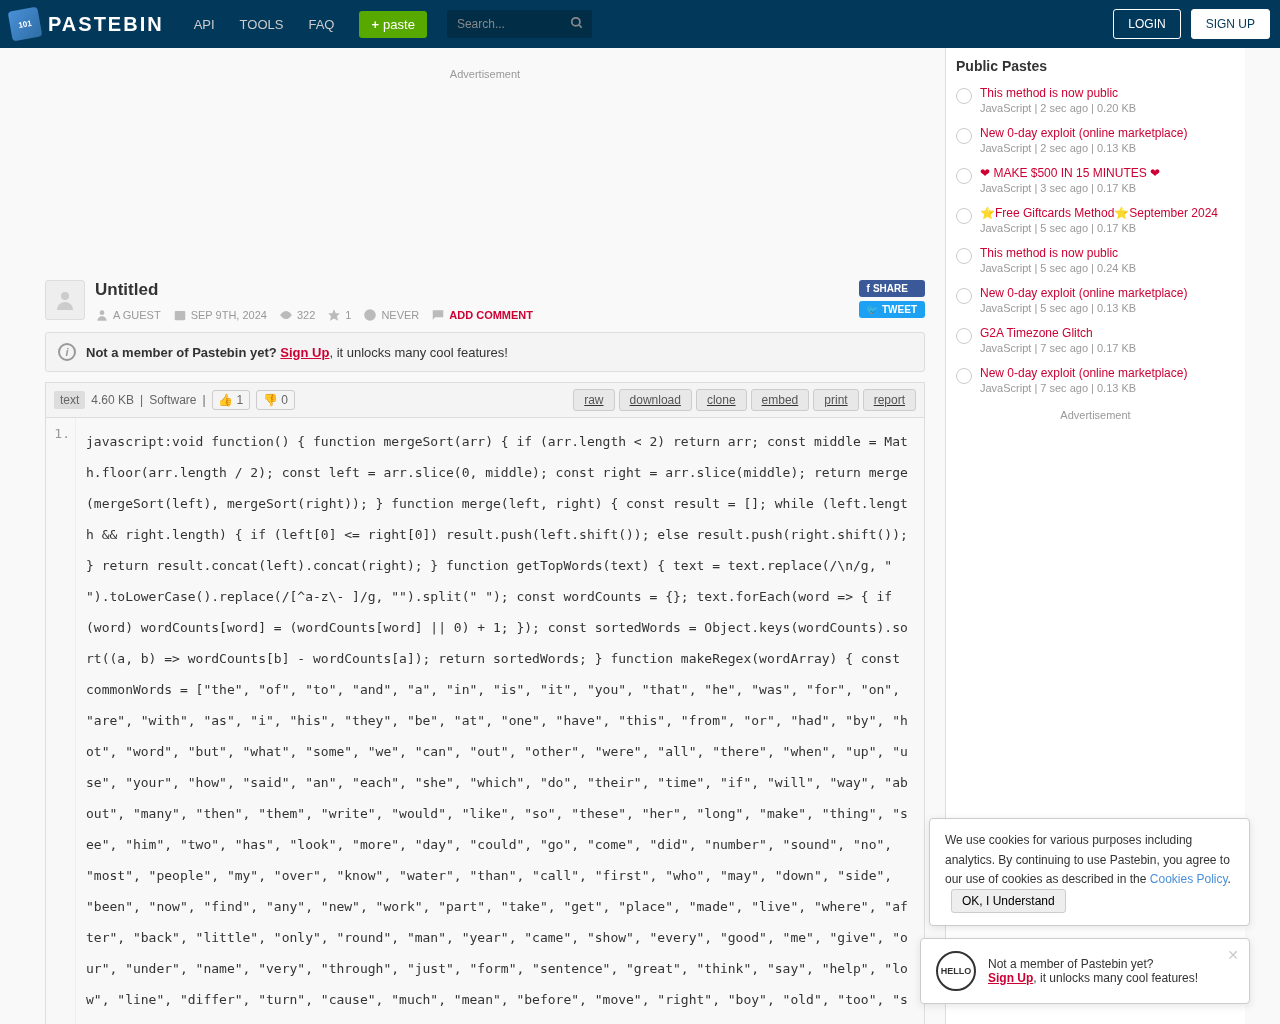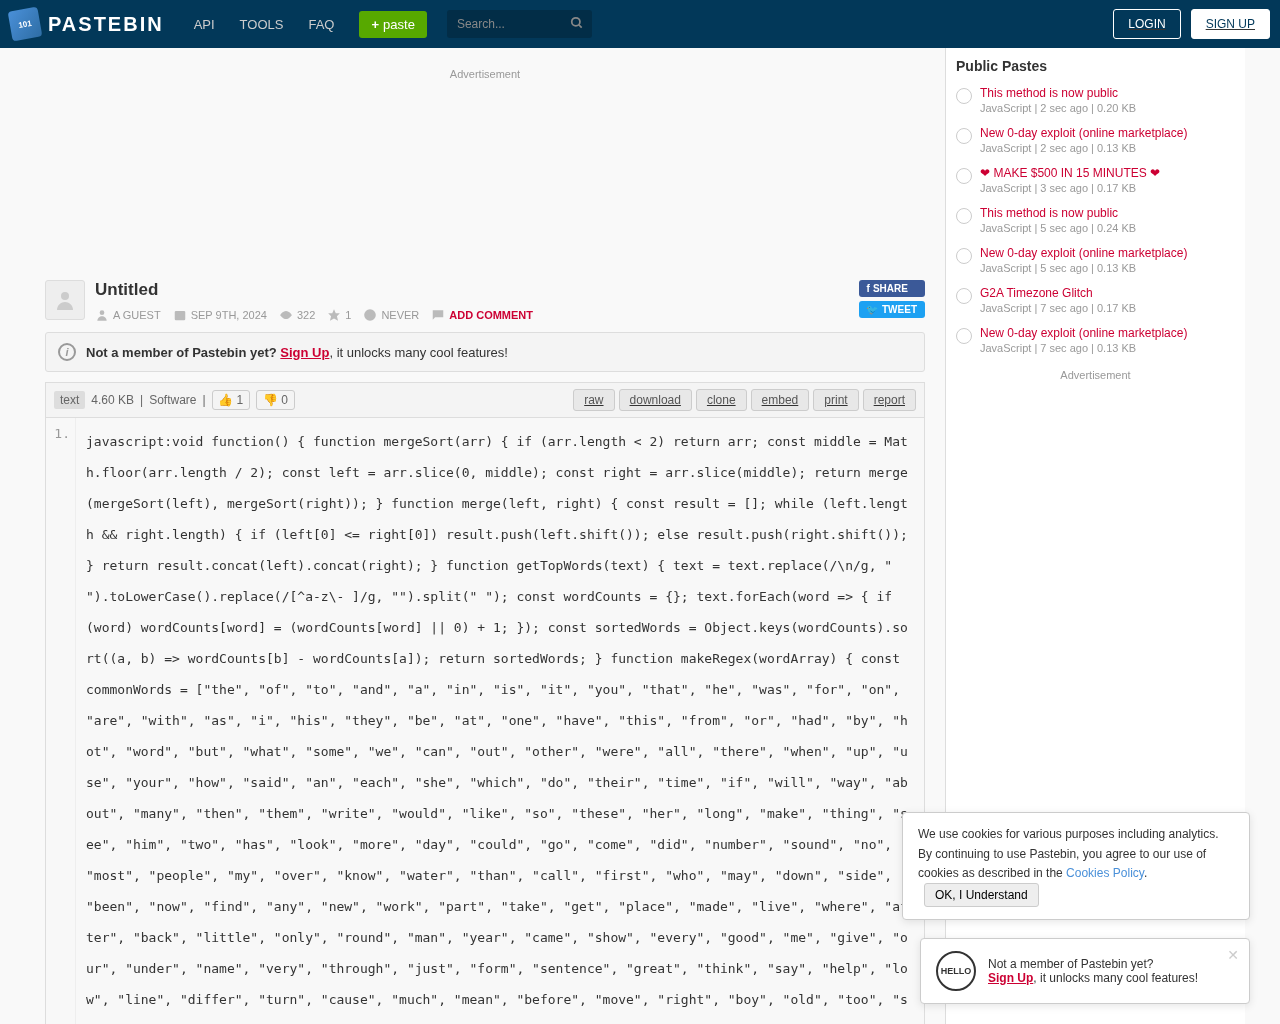--- a/index.html
+++ b/index.html
@@ -9,21 +9,21 @@
 .logo-icon { width: 30px; height: 30px; background: linear-gradient(135deg, #4a90d9, #2e6da4); border-radius: 4px; transform: rotate(-10deg); margin-right: 8px; display: flex; align-items: center; justify-content: center; color: #fff; font-size: 8px; font-weight: bold; }
 .logo-text { color: #fff; font-size: 20px; font-weight: bold; letter-spacing: 2px; }
 .nav-links { display: flex; gap: 25px; }
 .nav-links a { color: #ccc; text-decoration: none; font-size: 13px; }
 .paste-btn { background: #57a900; color: #fff; padding: 6px 12px; border-radius: 3px; margin-left: 25px; display: flex; align-items: center; gap: 4px; cursor: pointer; }
 .paste-btn .plus { font-weight: bold; }
 .search-wrap { margin-left: 20px; position: relative; }
 .search-input { background: #022d47; border: none; color: #0ea5e9; padding: 7px 30px 7px 10px; width: 145px; border-radius: 3px; font-size: 12px; }
 .search-input::placeholder { color: #888; }
 .search-icon { position: absolute; right: 8px; top: 6px; color: #888; }
-.header-right { margin-left: auto; display: flex; gap: 10px; text-decoration: underline; }
+.header-right { margin-left: auto; display: flex; gap: 10px; }
 .login-btn, .signup-btn { padding: 7px 14px; border-radius: 3px; font-size: 12px; cursor: pointer; border: 1px solid #fff; }
 .login-btn { background: transparent; color: #fff; }
 .signup-btn { background: #fff; color: #023859; }
 .container { display: flex; max-width: 1210px; margin: 0 auto; gap: 10px; }
 .main { flex: 1; padding: 10px; }
 .sidebar { width: 300px; padding: 10px; background: #fff; border-left: 1px solid #ddd; }
 .ad-label { text-align: center; color: #999; font-size: 11px; padding: 10px 0 200px; }
 .paste-header { display: flex; align-items: flex-start; gap: 10px; margin-bottom: 10px; }
 .avatar { width: 40px; height: 40px; background: #eee; border: 1px solid #ddd; border-radius: 3px; display: flex; align-items: center; justify-content: center; }
 .avatar svg { fill: #ccc; }
@@ -47,21 +47,21 @@
 .tool-btn { background: #e8e8e8; border: 1px solid #ccc; padding: 3px 10px; border-radius: 3px; cursor: pointer; font-size: 12px; color: #555; }
 .code-area { background: #f8f8f8; border: 1px solid #ddd; border-top: none; display: flex; }
 .line-nums { padding: 8px 5px; text-align: right; color: #999; font-family: monospace; font-size: 13px; border-right: 1px solid #eee; min-width: 30px; }
 .code-content { padding: 8px 10px; font-family: monospace; font-size: 13px; line-height: 31px; white-space: pre-wrap; word-break: break-all; flex: 1; color: #333; }
 .sidebar h3 { font-size: 14px; margin-bottom: 12px; }
 .pub-item { display: flex; gap: 8px; margin-bottom: 12px; }
 .pub-icon { width: 16px; height: 16px; border: 1px solid #ccc; border-radius: 50%; flex-shrink: 0; margin-top: 2px; }
 .pub-title { color: #c03; font-size: 12px; display: block; margin-bottom: 2px; }
 .pub-meta { color: #999; font-size: 11px; }
 .sidebar-ad { text-align: center; color: #999; font-size: 11px; margin-top: 15px; }
-.cookie-banner { position: fixed; bottom: 104px; right: 30px; background: #fff; border: 1px solid #ccc; border-radius: 4px; padding: 12px 15px; width: 348px; font-size: 12px; line-height: 1.6; box-shadow: 0 2px 8px rgba(0,0,0,0.1); }
+.cookie-banner { position: fixed; bottom: 98px; right: 30px; background: #fff; border: 1px solid #ccc; border-radius: 4px; padding: 12px 15px; width: 321px; font-size: 12px; line-height: 1.6; box-shadow: 0 2px 8px rgba(0,0,0,0.1); }
 .cookie-banner a { color: #4a90d9; }
 .cookie-ok { background: #eee; border: 1px solid #ccc; padding: 4px 10px; border-radius: 3px; margin-left: 6px; cursor: pointer; font-size: 12px; }
 .member-banner { position: fixed; bottom: 20px; right: 30px; background: #fff; border: 1px solid #ccc; border-radius: 4px; padding: 12px 15px; width: 330px; font-size: 12px; display: flex; align-items: center; gap: 12px; box-shadow: 0 2px 8px rgba(0,0,0,0.1); }
 .hello-bubble { width: 40px; height: 40px; border: 2px solid #333; border-radius: 50%; display: flex; align-items: center; justify-content: center; font-size: 9px; font-weight: bold; position: relative; }
 .member-banner a { color: #c03; font-weight: bold; text-decoration: underline; }
 .close-x { position: absolute; top: 8px; right: 10px; color: #ccc; cursor: pointer; font-size: 14px; }
 </style>
 </head>
 <body>
 
@@ -222,20 +222,27 @@
         <div class="pub-item">
     <div class="pub-icon"></div>
     <div>
       <a class="pub-title">❤ MAKE $500 IN 15 MINUTES ❤</a>
       <div class="pub-meta">JavaScript | 3 sec ago | 0.17 KB</div>
     </div>
         </div>
         <div class="pub-item">
     <div class="pub-icon"></div>
     <div>
+      <a class="pub-title">⭐Free Giftcards Method⭐September 2024</a>
+      <div class="pub-meta">JavaScript | 5 sec ago | 0.17 KB</div>
+    </div>
+        </div>
+        <div class="pub-item">
+    <div class="pub-icon"></div>
+    <div>
       <a class="pub-title">This method is now public</a>
       <div class="pub-meta">JavaScript | 5 sec ago | 0.24 KB</div>
     </div>
         </div>
         <div class="pub-item">
     <div class="pub-icon"></div>
     <div>
       <a class="pub-title">New 0-day exploit (online marketplace)</a>
       <div class="pub-meta">JavaScript | 5 sec ago | 0.13 KB</div>
     </div>

